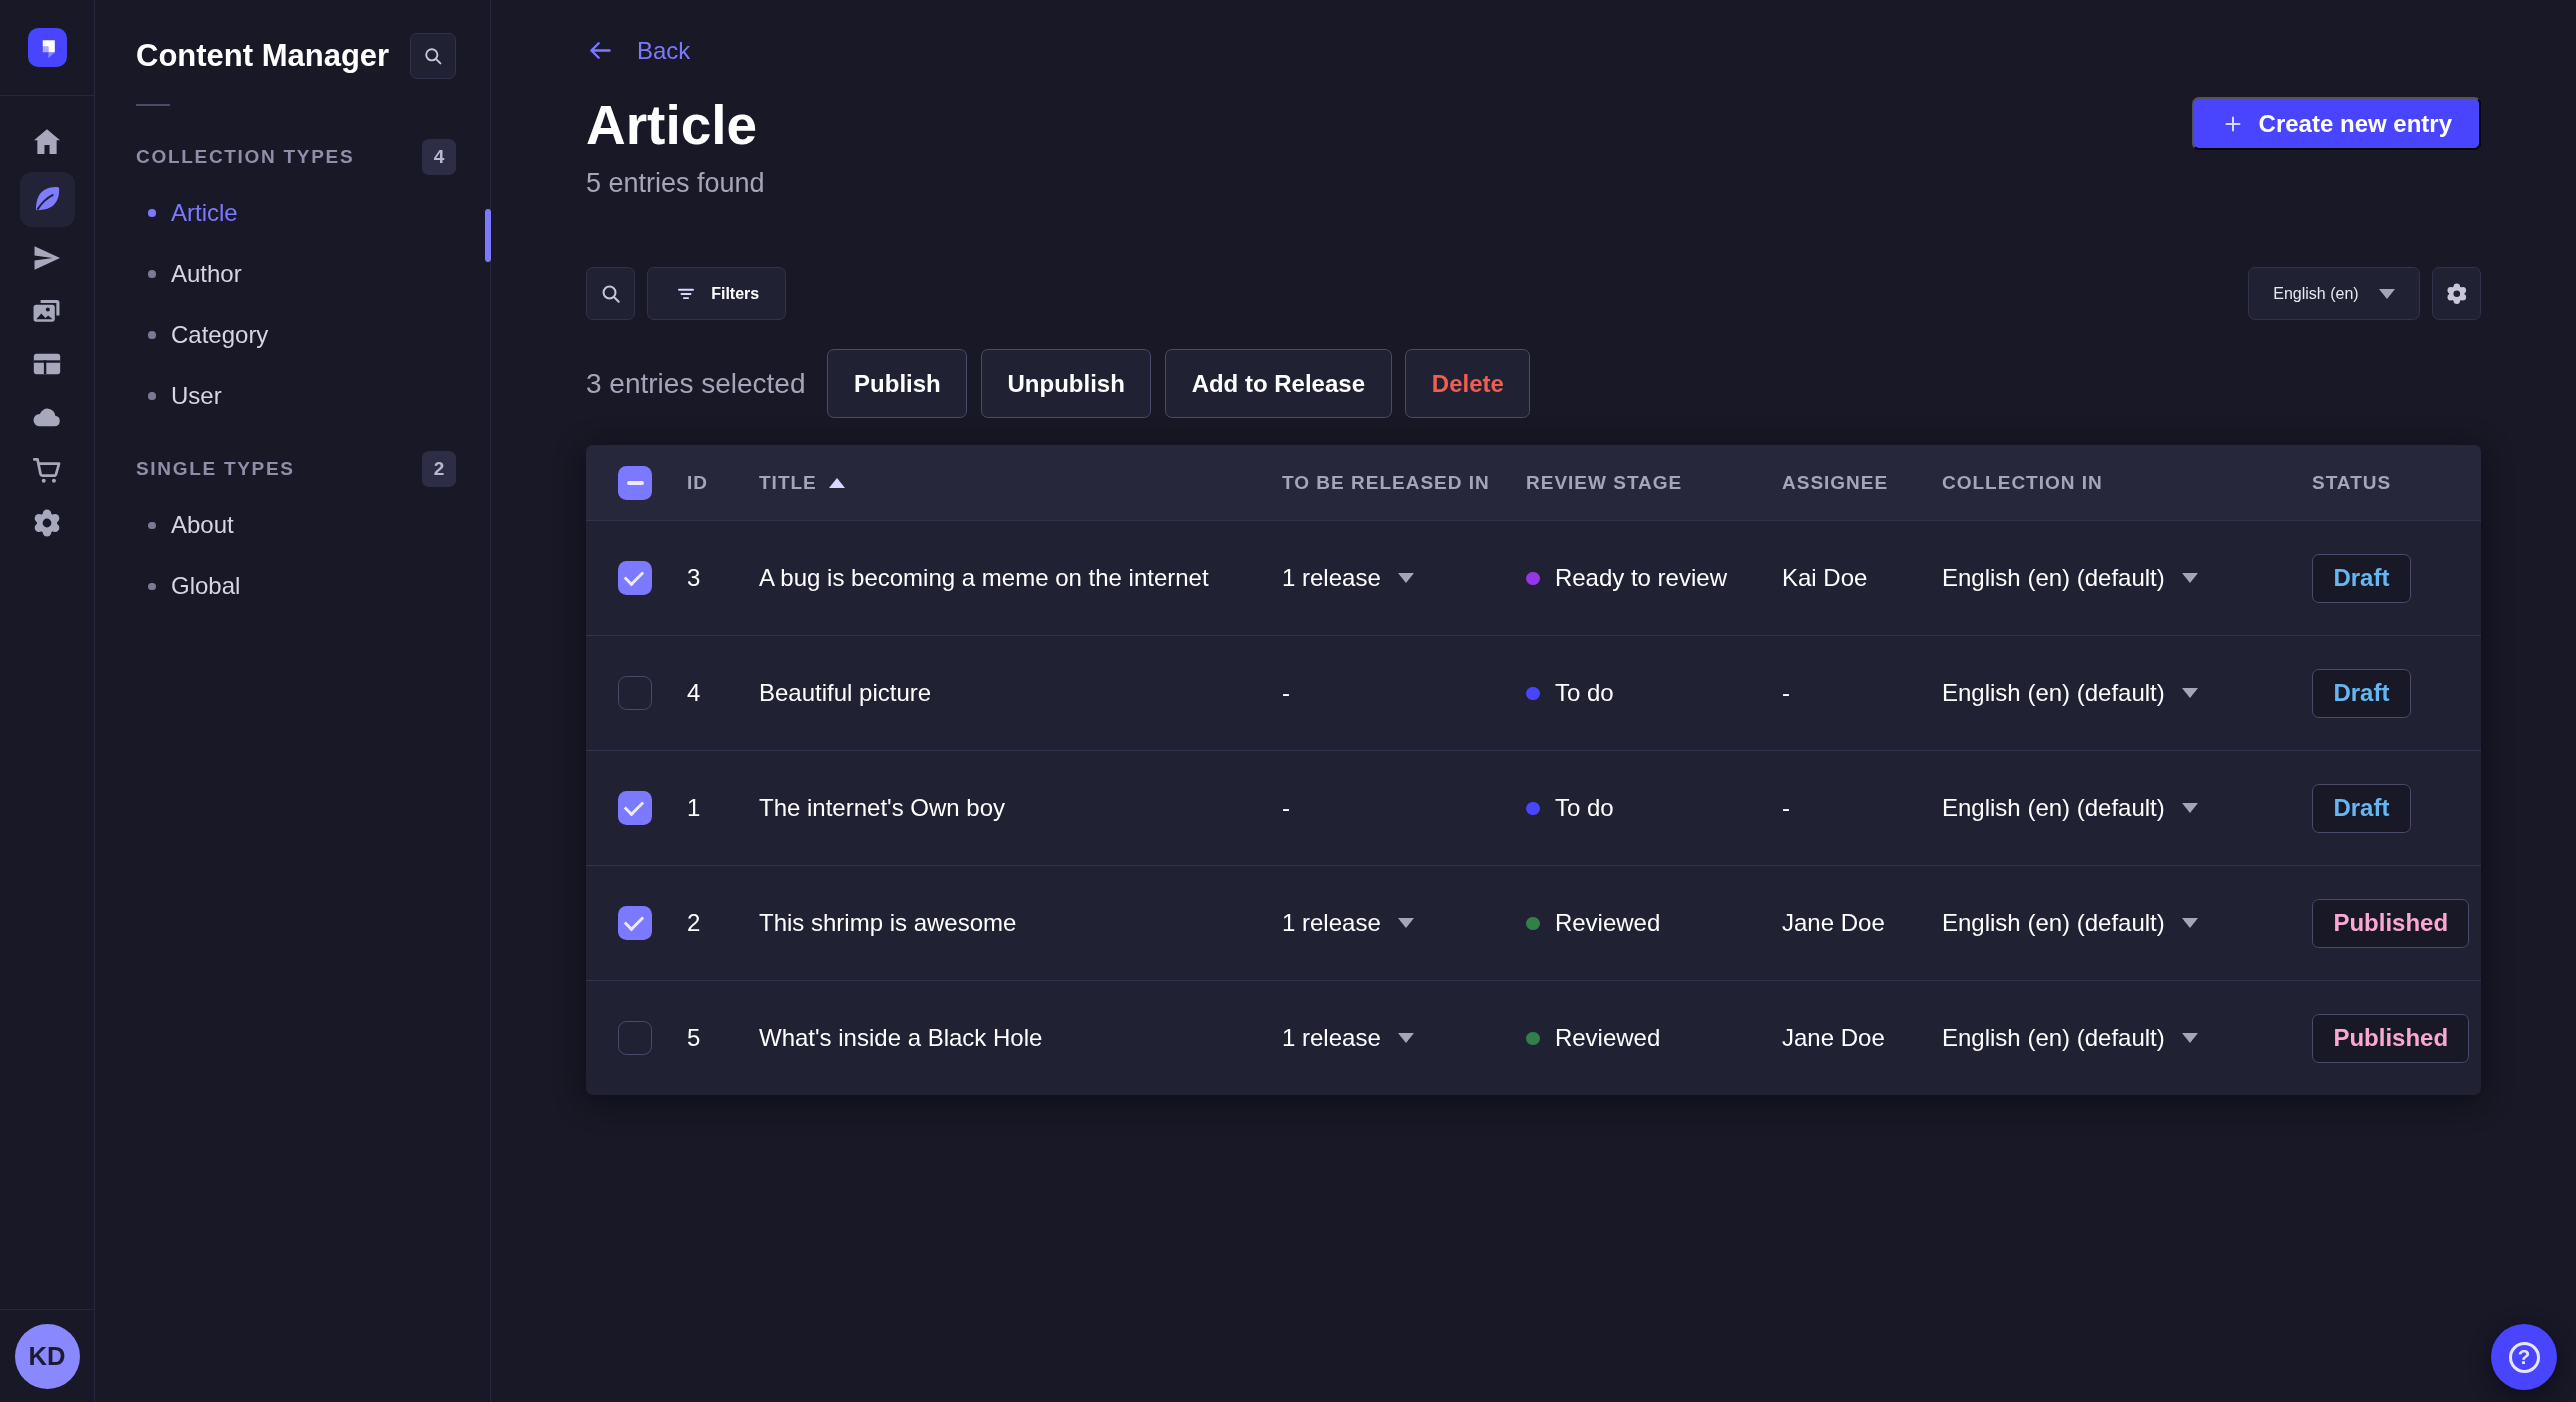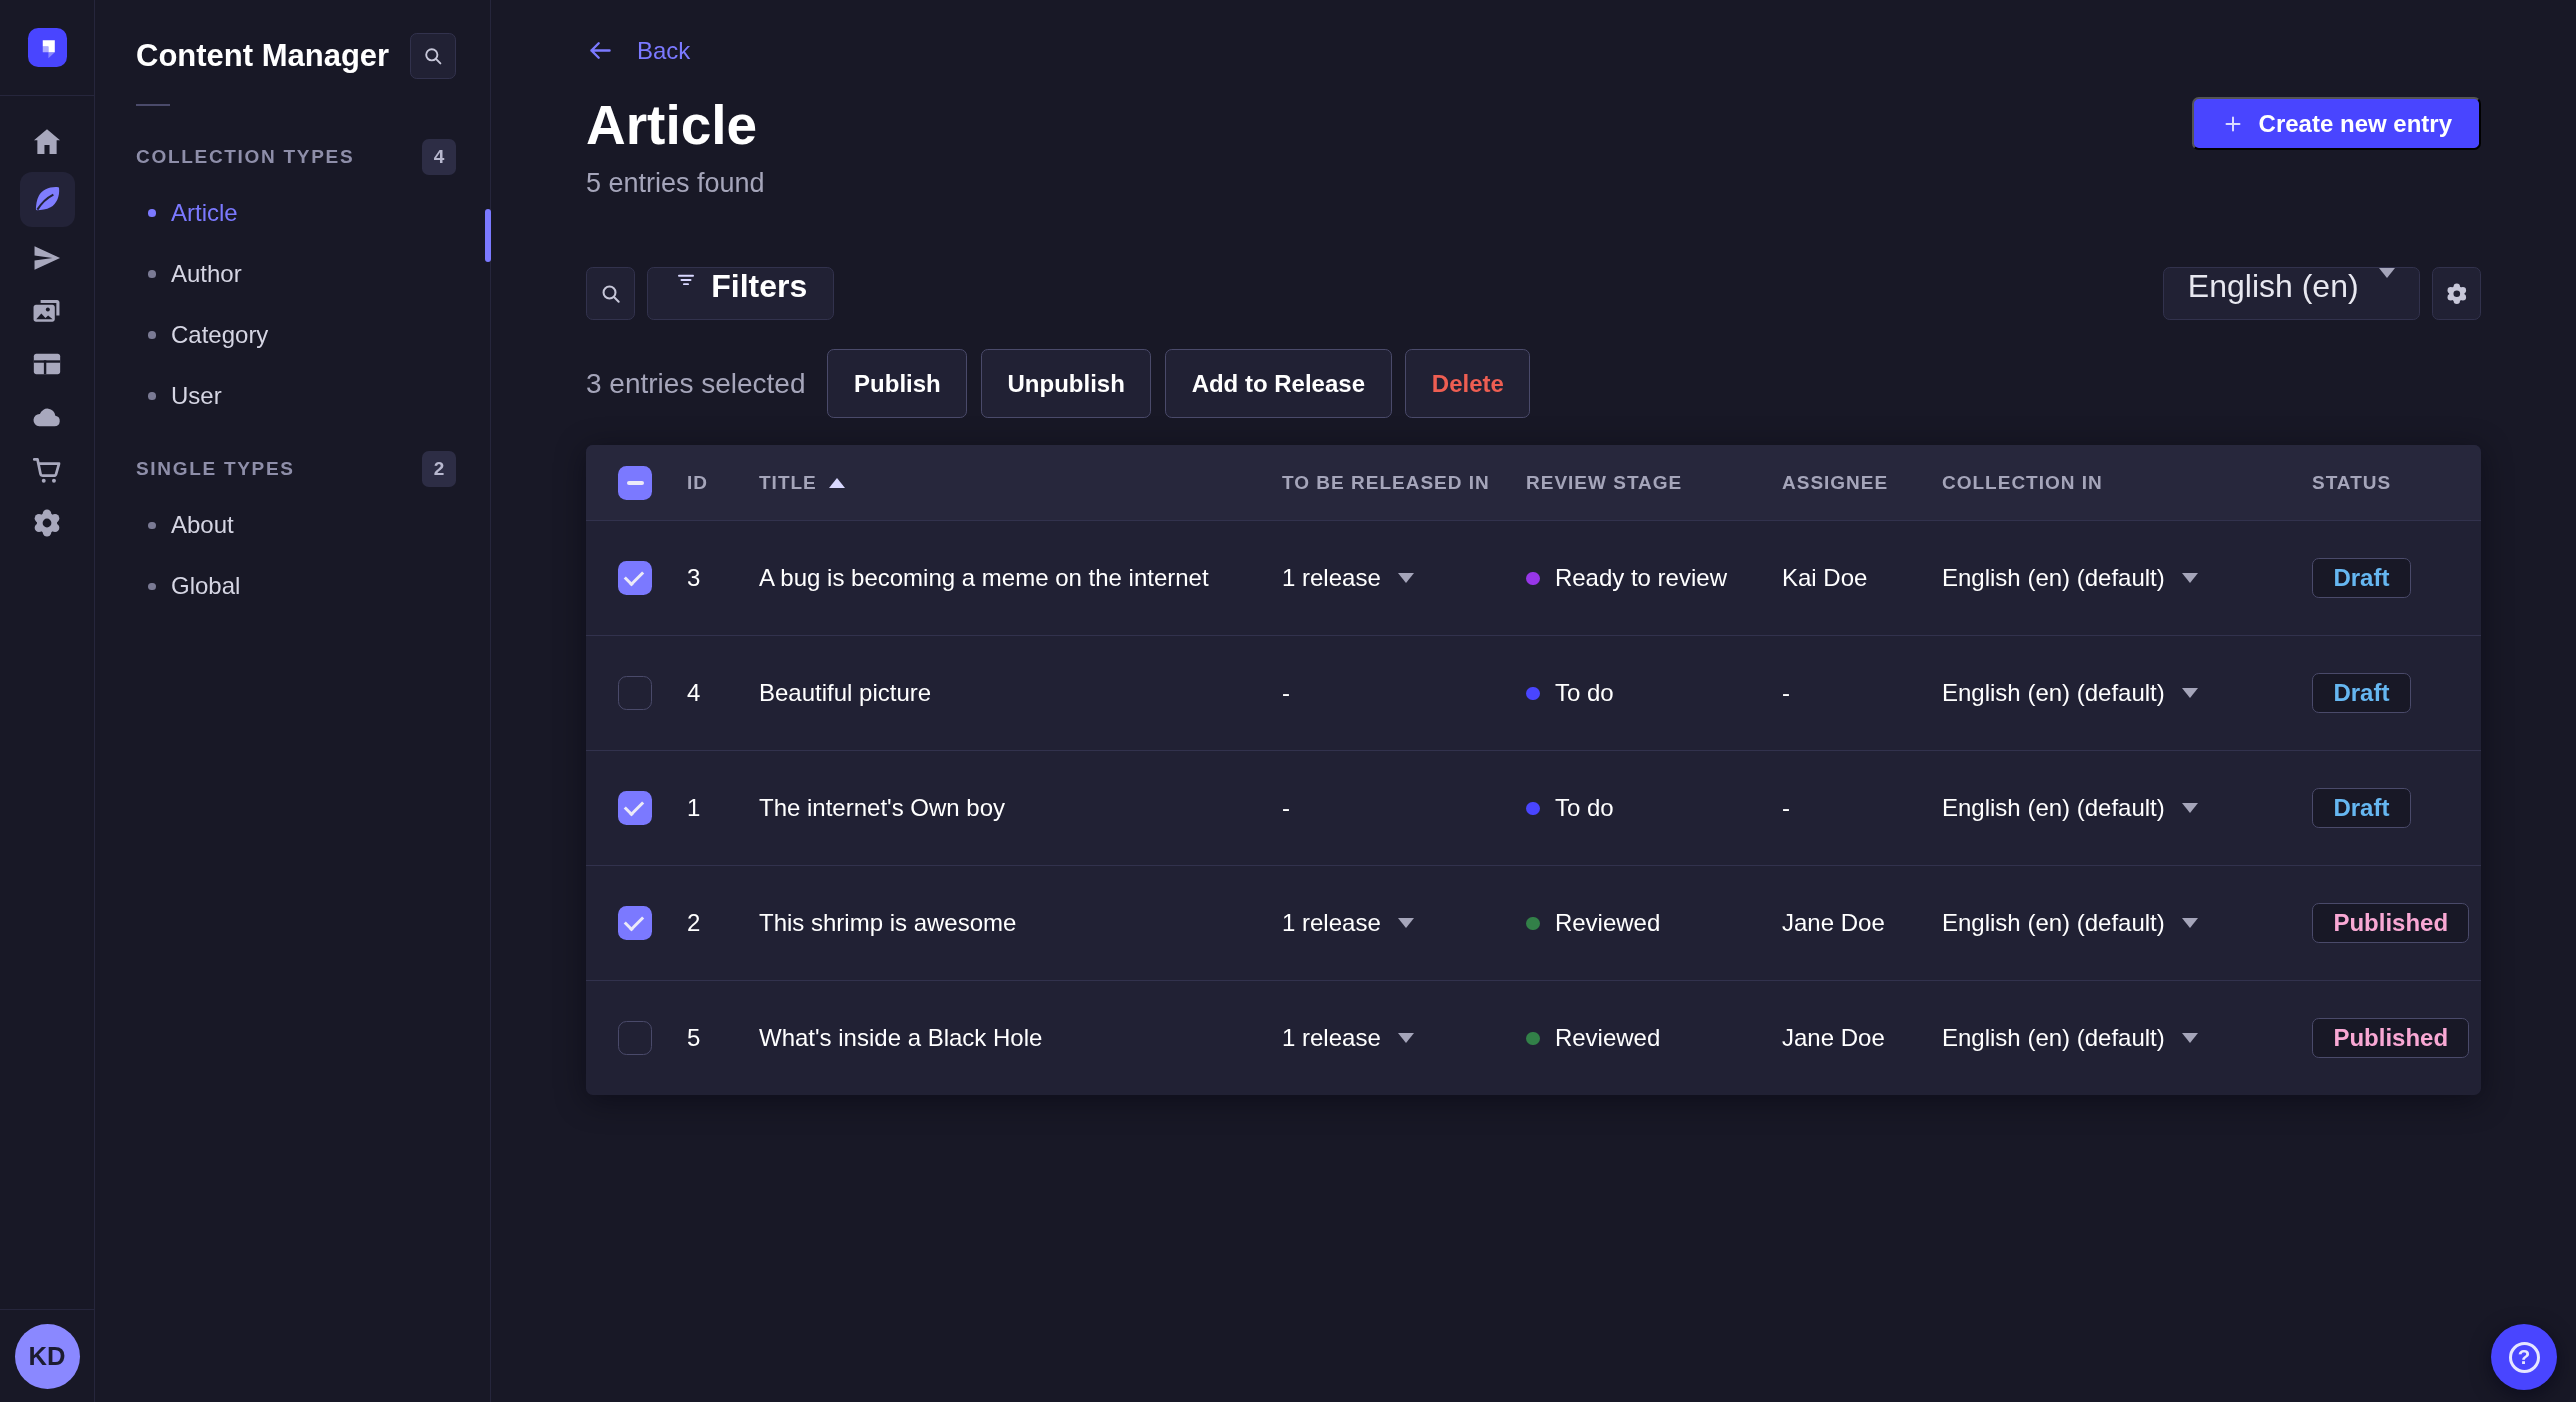--- a/index.html
+++ b/index.html
@@ -112,22 +112,22 @@
   .toolbar { margin-top:68px; display:flex; align-items:center; justify-content:space-between; }
   .toolbar-left, .toolbar-right { display:flex; align-items:center; gap:12px; }
   .icon-btn {
     height:53px; width:49px; border-radius:6.8px; border:1.7px solid #32324d;
     background:#212134; color:#c7c7d9;
     display:flex; align-items:center; justify-content:center; cursor:pointer;
   }
   .icon-btn svg { width:25.6px; height:25.6px; }
   .btn-outline {
     height:53px; padding:0 25.6px; border-radius:6.8px; border:1.7px solid #32324d;
-    background:#212134; display:flex; gap:13.6px;
-    font-size:32px; font-weight:600; color:#ffffff; cursor:pointer;
+    background:#212134; display:flex; align-items:center; gap:13.6px;
+    font-size:16px; font-weight:600; color:#ffffff; cursor:pointer;
   }
   .btn-outline svg { width:24px; height:24px; color:#d9d8ff; }
   .locale-select { font-weight:400; color:#e8e8f0; gap:20.4px; padding:0 24px; }
 
   .selection-row { margin-top:29px; display:flex; align-items:center; gap:22px; }
   .selection-text { font-size:28px; color:#a5a5ba; }
   .selection-actions { display:flex; align-items:center; gap:13.6px; }
   .sel-btn {
     height:69px; padding:0 25.6px; border-radius:6.8px; border:1.7px solid #4a4a6a;
     background:#212134; font-size:24px; font-weight:600; color:#ffffff;
@@ -173,21 +173,21 @@
   }
   .caret-down {
     width:0; height:0; border-left:8.5px solid transparent; border-right:8.5px solid transparent;
     border-top:10.2px solid #a5a5ba; margin-left:17px;
   }
   .dot { width:13.6px; height:13.6px; border-radius:50%; margin-right:15.3px; flex:none; }
   .dot.purple { background:#9736e8; }
   .dot.blue { background:#4945ff; }
   .dot.green { background:#328048; }
   .badge {
-    height:40px; padding:0 20.4px; border-radius:6.8px;
+    height:49px; padding:0 20.4px; border-radius:6.8px;
     border:1.7px solid #4a4a6a; background:#181826;
     display:inline-flex; align-items:center; font-size:24px; font-weight:600;
   }
   .badge.draft { color:#66b7f1; }
   .badge.published { color:#f9a8d4; }
 
   
   .help-fab {
     position:absolute; right:19px; bottom:12px; width:66px; height:66px;
     border-radius:50%; background:#4945ff; cursor:pointer;

